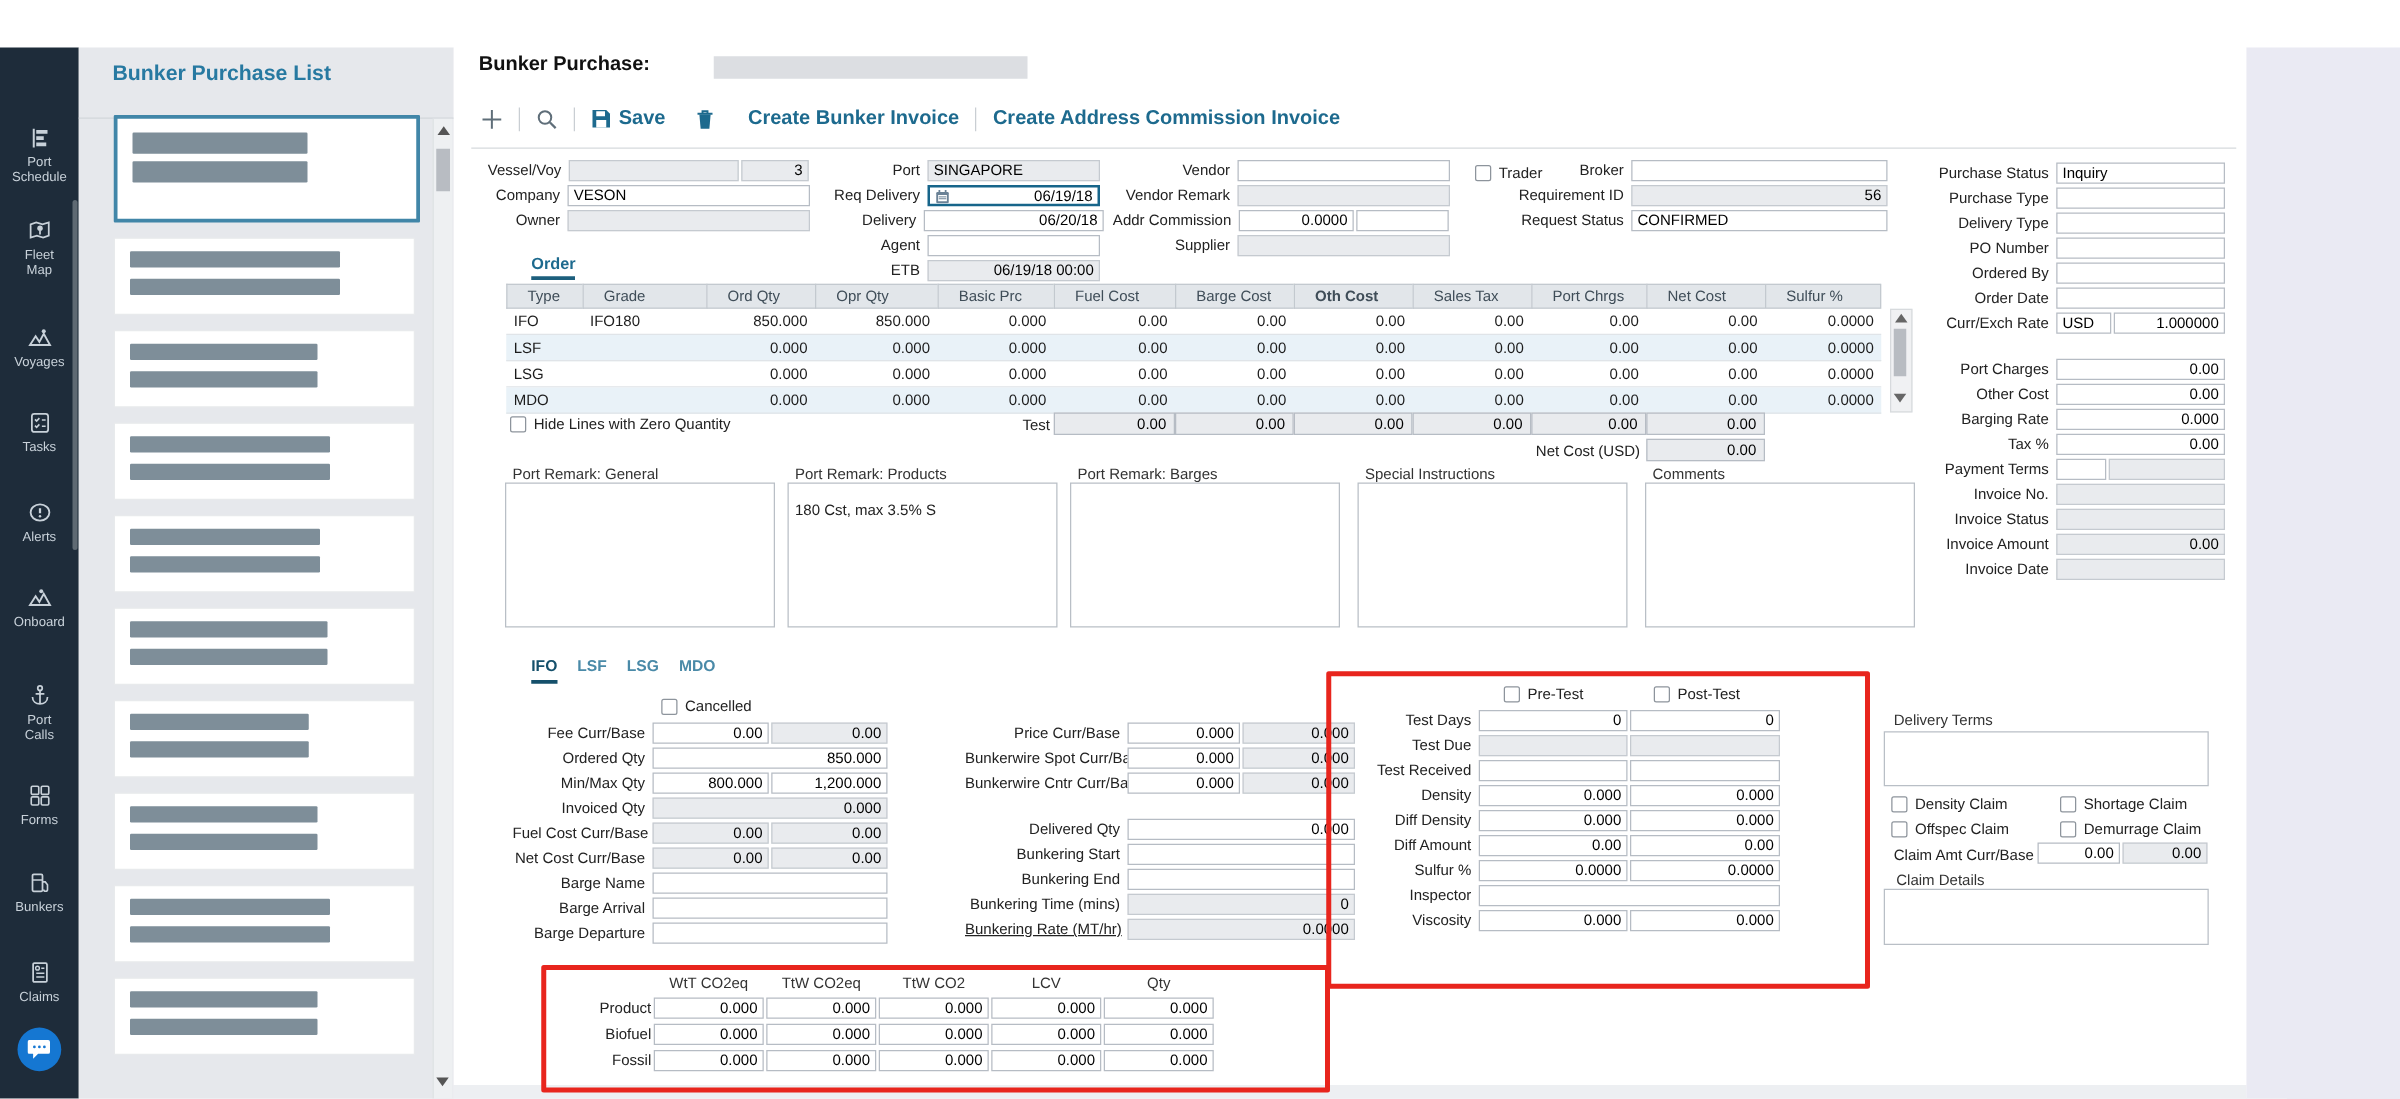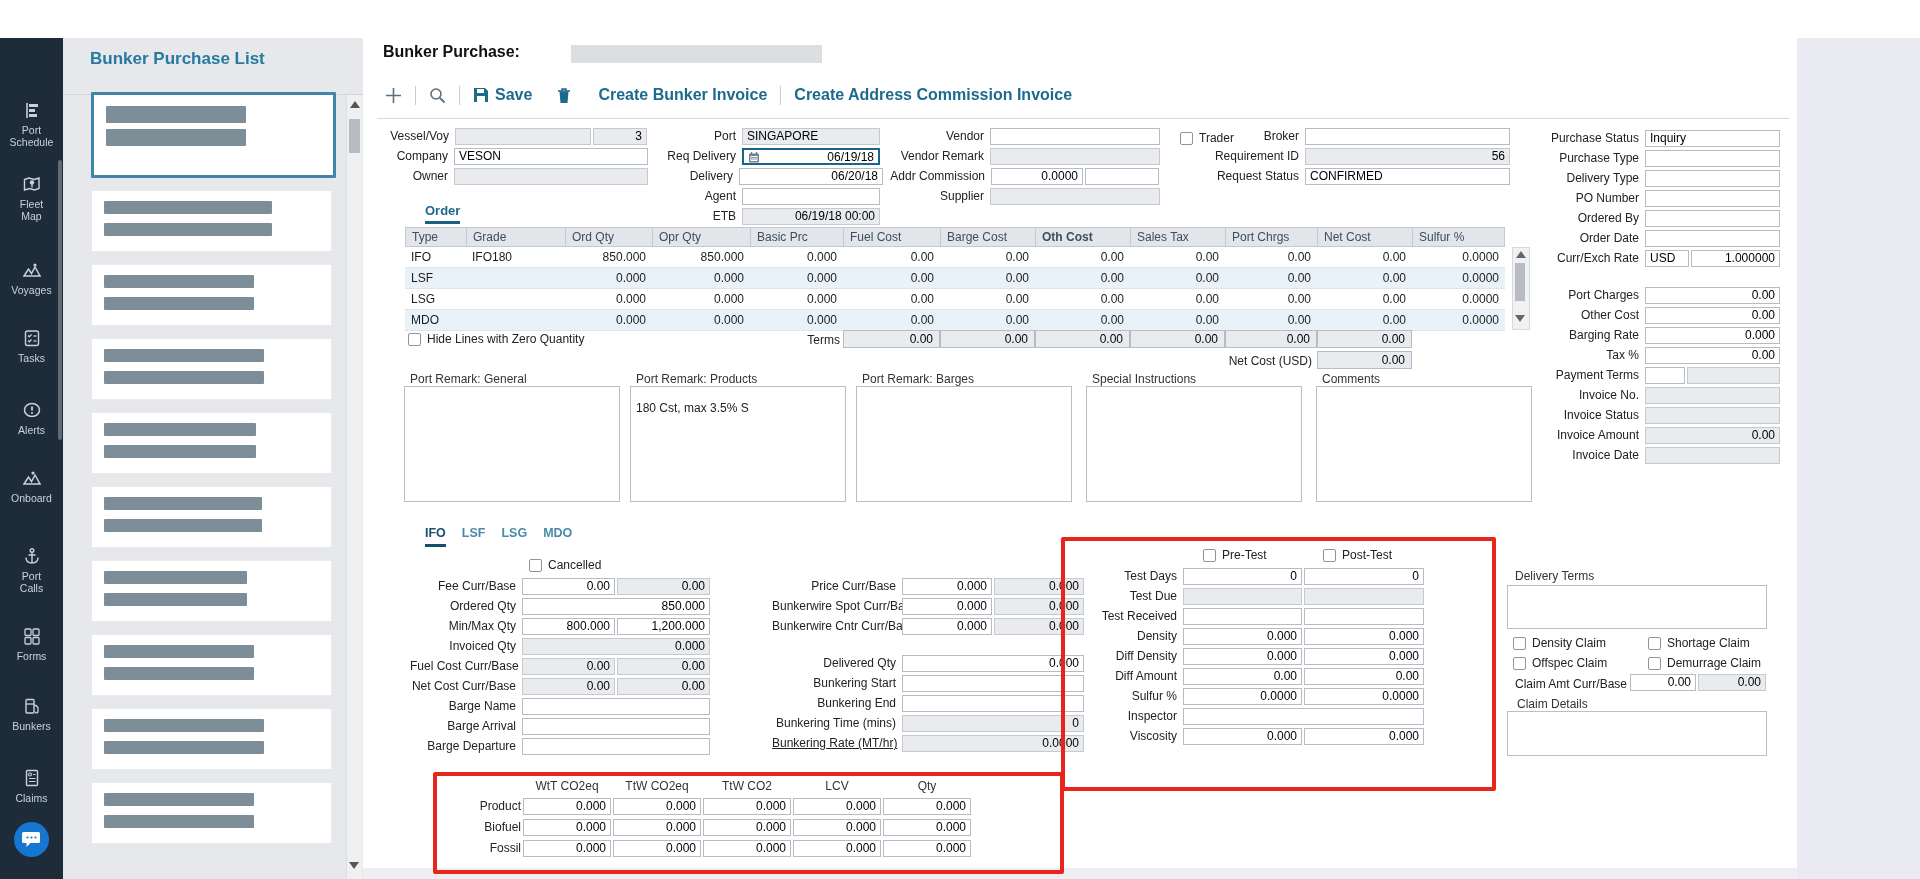--- a/index.html
+++ b/index.html
@@ -52,21 +52,21 @@
   .fld.focus{border:2px solid #17658a;line-height:12px;display:flex;align-items:center;}
   .fld.r{text-align:right;}
   .fld.focus.r{justify-content:flex-end;}
   .cb{box-sizing:border-box;width:13px;height:13px;border:1px solid #8d949c;background:#fff;border-radius:2px;display:inline-block;flex:none;cursor:pointer;}
   .cblbl{font-size:12px;color:#222;margin-left:6px;line-height:14px;white-space:nowrap;}
   .cbrow{position:absolute;display:flex;align-items:center;}
   
   #ordertab{position:absolute;left:62px;top:165px;font-size:13px;font-weight:bold;color:#1d6a8e;cursor:pointer;padding-bottom:3px;border-bottom:3px solid #1d5f7d;}
   #otable{position:absolute;left:42px;top:189px;}
   .throw{display:flex;}
-  .th{box-sizing:border-box;height:20px;background:#e2e6ea;border:1px solid #c3c9cf;border-right:none;font-size:12px;color:#3f4d58;line-height:18px;padding:0 6px;overflow:hidden;flex:none;}
+  .th{box-sizing:border-box;height:20px;background:#e2e6ea;border:1px solid #c3c9cf;border-right:none;font-size:12px;color:#3f4d58;line-height:18px;padding:0 16px;overflow:hidden;flex:none;}
   .th:last-child{border-right:1px solid #c3c9cf;}
   .td{box-sizing:border-box;height:20px;font-size:12px;color:#1c1c1c;line-height:20px;padding:0 6px;overflow:hidden;flex:none;}
   .td.num{text-align:right;}
   .drow{display:flex;border-bottom:1px solid #e0e4e8;cursor:pointer;}
   .drow.alt{background:#e9f2f8;}
   #tscroll{position:absolute;left:1149px;top:209px;width:16px;height:81px;background:#f0f1f3;border:1px solid #d7dadd;}
   #tthumb{position:absolute;left:2px;top:15px;width:10px;height:38px;background:#b8bcc2;}
   .graycell{box-sizing:border-box;height:18px;background:#e9ebee;border:1px solid #b6bcc4;font-size:12px;line-height:16px;text-align:right;padding:0 6px;flex:none;}
   .rowlabel{position:absolute;font-size:12px;color:#222;text-align:right;line-height:18px;}
   
@@ -502,21 +502,21 @@
     <div id="tscroll">
       <div class="tri-up" style="border-bottom-color:#666;margin-top:3px"></div>
       <div id="tthumb"></div>
       <div class="tri-down" style="border-top-color:#666;position:absolute;bottom:3px;left:2px"></div>
     </div>
 
     <div class="cbrow" style="left:45px;top:294px">
       <span class="cb"></span>
       <span class="cblbl">Hide Lines with Zero Quantity</span>
     </div>
-    <div class="rowlabel" style="left:380px;top:293px;width:97px">Terms</div>
+    <div class="rowlabel" style="left:380px;top:293px;width:97px">Test</div>
     <div id="totalcells" style="position:absolute;left:480px;top:292px;display:flex">
         <div class="graycell" style="width: 97px;">0.00</div>
         <div class="graycell" style="width: 95px;">0.00</div>
         <div class="graycell" style="width: 95px;">0.00</div>
         <div class="graycell" style="width: 95px;">0.00</div>
         <div class="graycell" style="width: 92px;">0.00</div>
         <div class="graycell" style="width: 95px;">0.00</div>
       </div>
     <div class="rowlabel" style="left:800px;top:314px;width:149px">Net Cost (USD)</div>
     <div class="graycell" style="position:absolute;left:954px;top:313px;width:95px">0.00</div>

